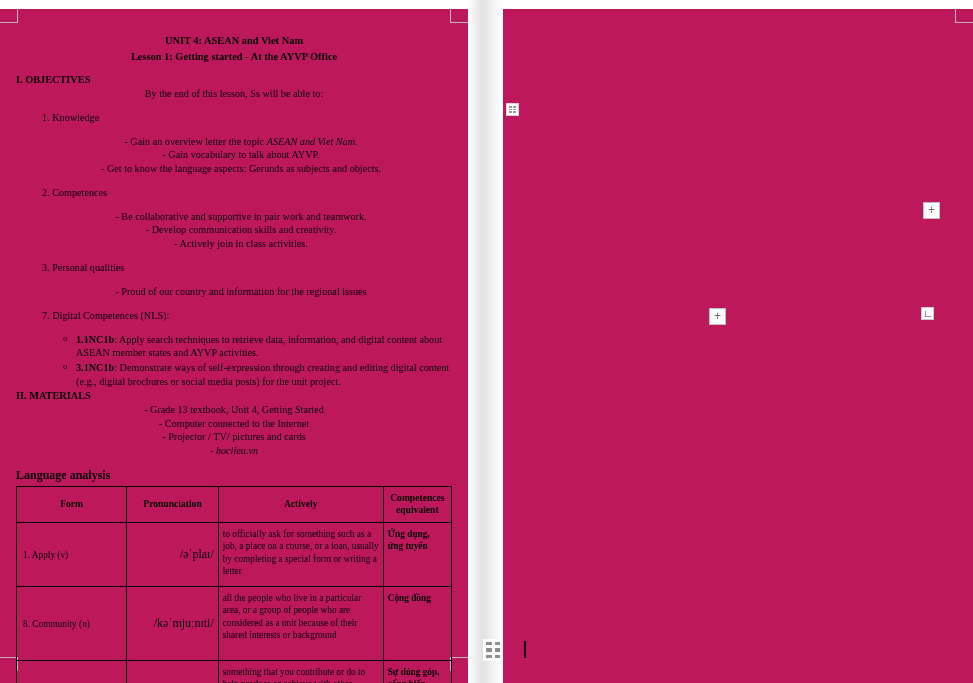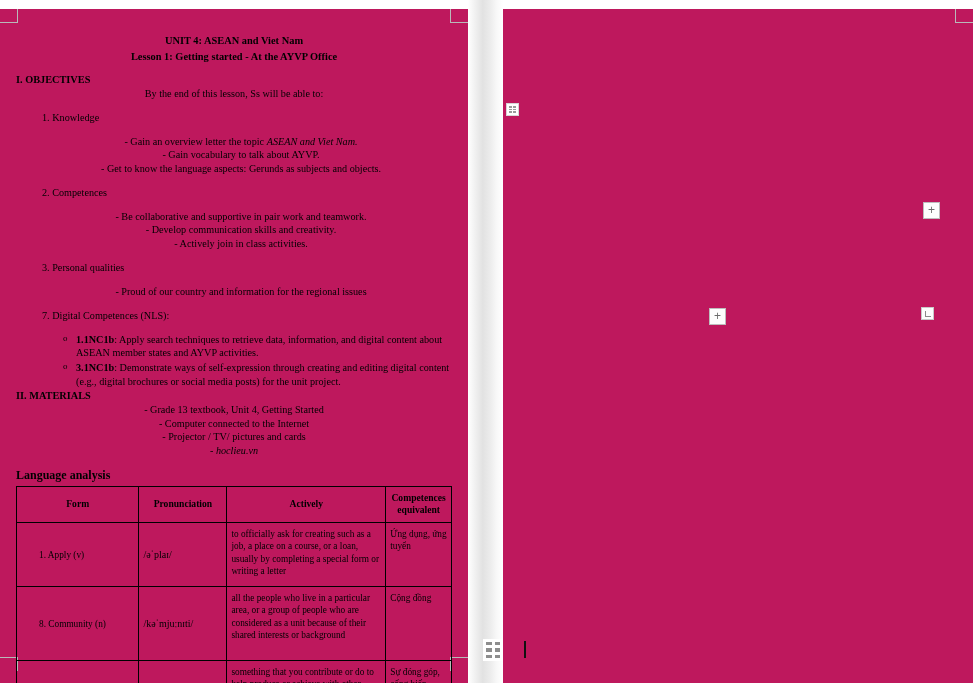--- a/index.html
+++ b/index.html
@@ -126,24 +126,24 @@
     padding: 3px 4px;
     vertical-align: middle;
     text-align: left;
   }
   table.vocab th, table.assume th {
     text-align: center;
     font-weight: bold;
     font-size: 9.6px;
     padding: 5px 3px;
   }
-  table.vocab td.c-form  { width: 94px; padding-left: 22px; }
-  table.vocab td.c-pron  { width: 78px; text-align: left; font-size: 10px; }
+  table.vocab td.c-form  { width: 94px; padding-left: 6px; }
+  table.vocab td.c-pron  { width: 78px; text-align: right; font-size: 12px; }
   table.vocab td.c-mean  { width: 148px; vertical-align: top; padding-top: 5px;}
-  table.vocab td.c-vn    { width: 56px; vertical-align: top; padding-top: 5px;}
+  table.vocab td.c-vn    { width: 56px; vertical-align: top; padding-top: 5px; font-weight: bold;}
   .cellbr { display: block; }
 
   .tbl-label {
     font-weight: bold;
     font-size: 12px;
     margin: 0 0 3px 0;
   }
 
   
   .handle-dots {
@@ -280,21 +280,21 @@
           <th style="width:78px">Pronunciation</th>
           <th style="width:148px">Actively</th>
           <th style="width:56px">
             <span class="cellbr">Competences</span>
             <span class="cellbr">equivalent</span>
           </th>
         </tr>
         <tr style="height:64px">
           <td class="c-form">1.   Apply (v)</td>
           <td class="c-pron">/əˈplaɪ/</td>
-          <td class="c-mean">to officially ask for creating such as a job, a place on a course, or a loan, usually by completing a special form or writing a letter</td>
+          <td class="c-mean">to officially ask for something such as a job, a place on a course, or a loan, usually by completing a special form or writing a letter</td>
           <td class="c-vn">Ứng dụng, ứng tuyển</td>
         </tr>
         <tr style="height:74px">
           <td class="c-form">8.   Community (n)</td>
           <td class="c-pron">/kəˈmjuːnɪti/</td>
           <td class="c-mean">all the people who live in a particular area, or a group of people who are considered as a unit because of their shared interests or background</td>
           <td class="c-vn">Cộng đồng</td>
         </tr>
         <tr style="height:62px">
           <td class="c-form">3.   Contribution (n)</td>

